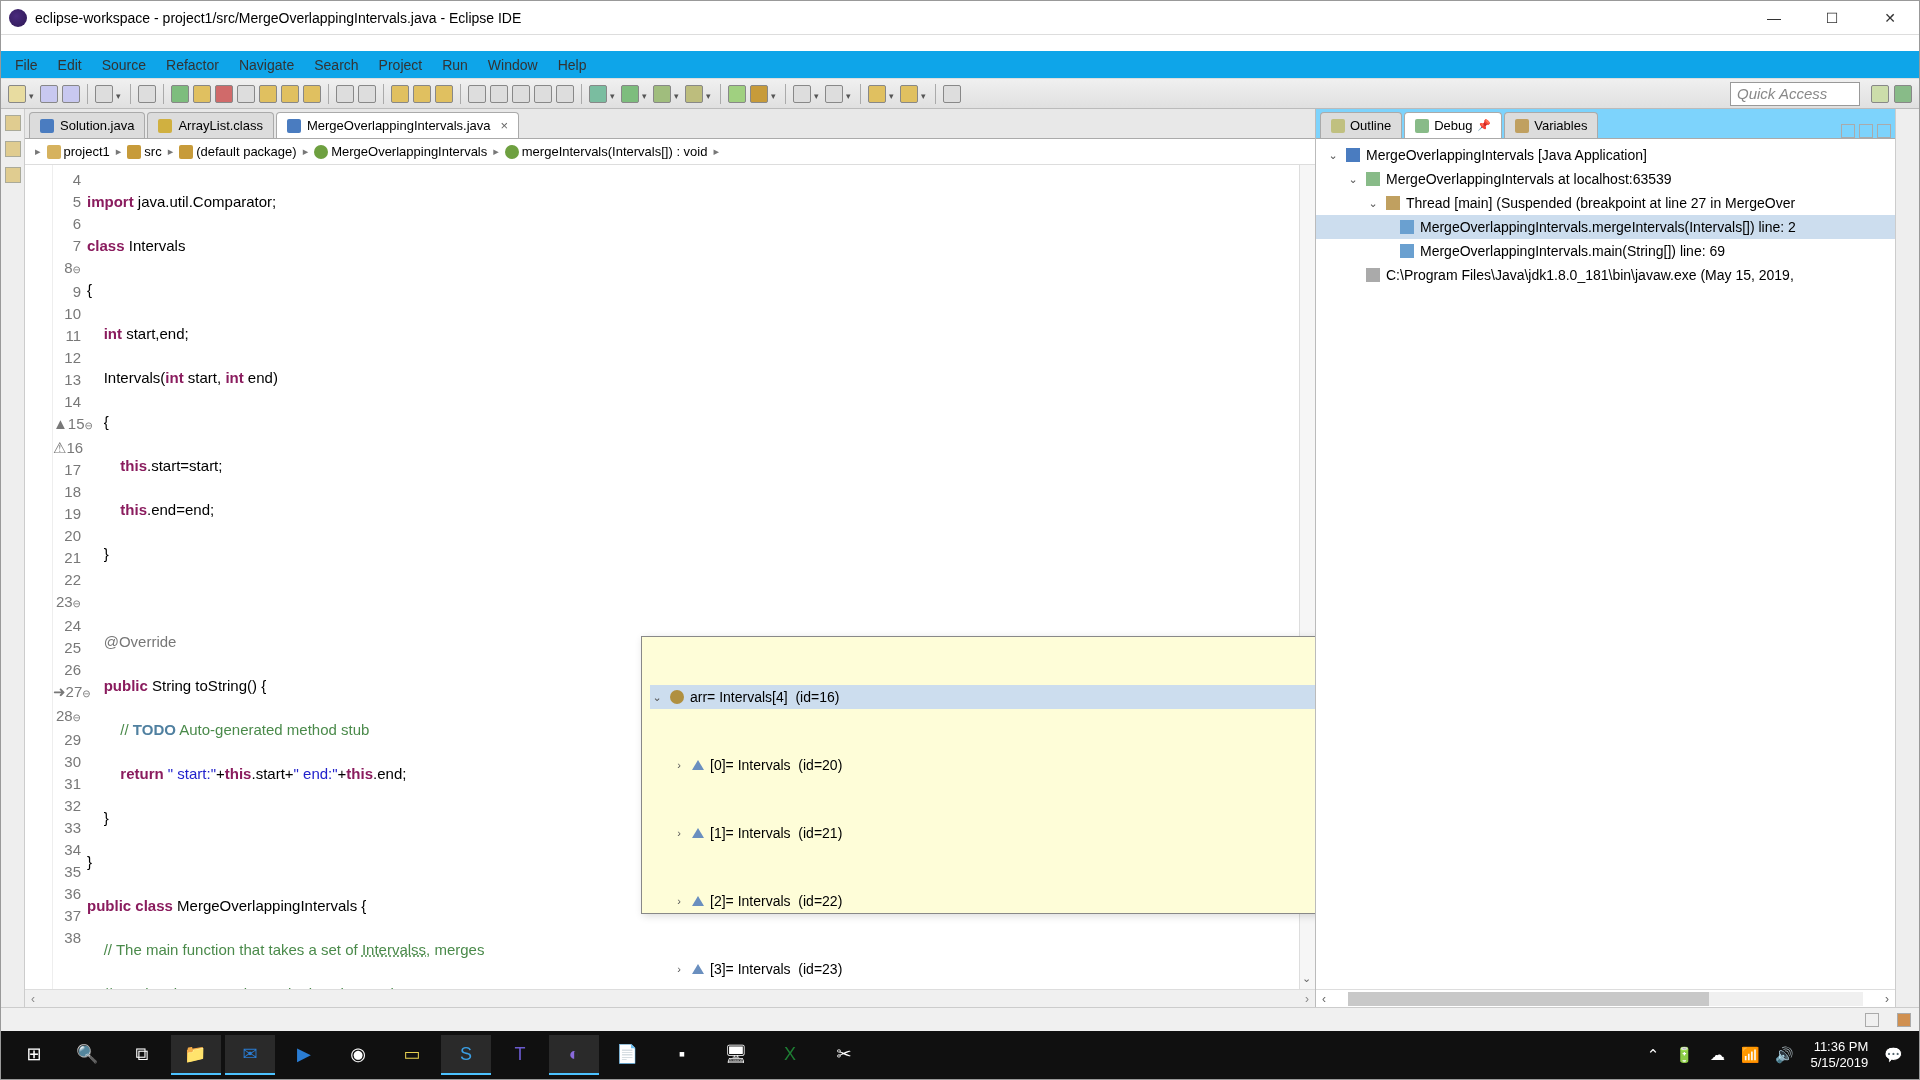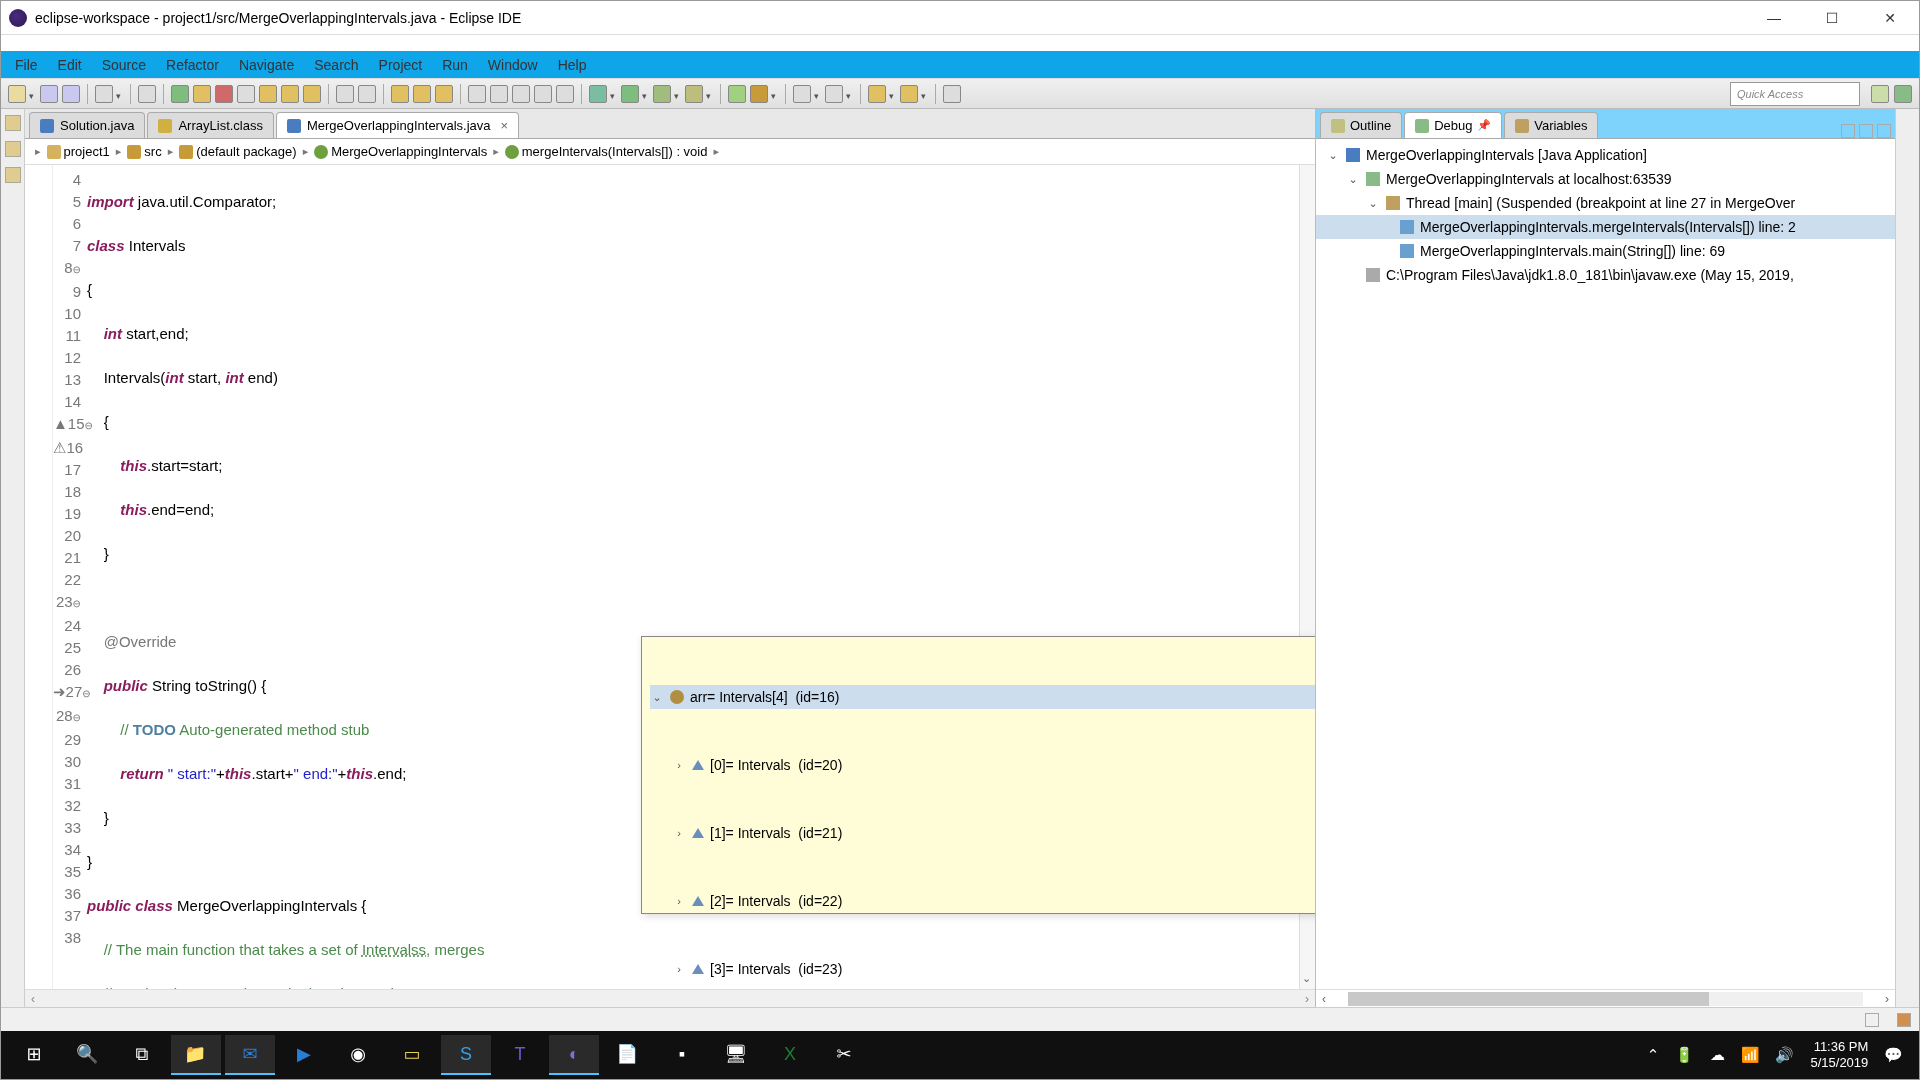--- a/index.html
+++ b/index.html
@@ -12,21 +12,21 @@
 .title-bar .win-btns { display:flex; }
 .title-bar .win-btn { width:58px; height:34px; display:flex; align-items:center; justify-content:center; font-size:14px; color:#333; }
 
 .menu-bar { height:28px; display:flex; align-items:center; padding:0 4px; background:#0ea5e9; border-bottom:1px solid #ddd;margin-top:16px; }
 .menu-bar .menu-item { padding:4px 10px; font-size:14px; color:#333; cursor:default; }
 
 .toolbar { height:30px; background:linear-gradient(#f0f0f0,#e0e0e0); display:flex; align-items:center; padding:0 6px; border-bottom:1px solid #bbb; gap:2px; }
 .tb-icon { width:18px; height:18px; display:inline-block; border:1px solid #888; border-radius:2px; background:#ddd; margin:0 1px; }
 .tb-arrow { width:8px; font-size:9px; color:#555; padding-top:4px; }
 .tb-sep { width:1px; height:20px; background:#aaa; margin:0 4px; }
-.quick-access { margin-left:auto; width:130px; height:24px; border:1px solid #999; background:#fff; padding:0 6px; font-size:11px; color:#888; font-style:italic; line-height:22px; }
+.quick-access { margin-left:auto; width:130px; height:24px; border:1px solid #999; background:#fff; padding:0 6px; font-size:15px; color:#888; font-style:italic; line-height:22px; }
 .persp-icons { display:flex; gap:3px; margin-left:8px; }
 
 .main { flex:1; display:flex; background:#eaeaea; min-height:0; }
 .left-gutter { width:24px; background:#eee; border-right:1px solid #ccc; display:flex; flex-direction:column; align-items:center; padding-top:6px; gap:10px; }
 .left-gutter .mini-icon { width:16px; height:16px; background:#e0cc90; border:1px solid #aa9; }
 .editor-area { flex:1; display:flex; flex-direction:column; min-width:0; }
 
 .ed-tabs { height:30px; background:#e8e8e8; display:flex; align-items:flex-end; padding:0 4px; border-bottom:1px solid #aaa; }
 .ed-tab { height:26px; display:flex; align-items:center; padding:0 10px; border:1px solid #aaa; border-bottom:none; background:#dcdcdc; margin-right:2px; gap:6px; font-size:13px; border-radius:4px 4px 0 0; }
 .ed-tab.active { background:#fff; }
@@ -36,21 +36,21 @@
 .breadcrumb { height:26px; display:flex; align-items:center; background:#fff; border-bottom:1px solid #ddd; padding:0 6px; font-size:13px; gap:2px; }
 .bc-arrow { color:#777; padding:0 4px; font-size:11px; }
 .bc-item { display:flex; align-items:center; gap:3px; }
 .bc-icon { width:14px; height:14px; display:inline-block; border-radius:2px; }
 
 .editor-body { flex:1; display:flex; background:#fff; overflow:hidden; position:relative; font-family:Consolas,monospace; font-size:15px; }
 .ruler { width:28px; background:#fff; border-right:1px solid #eee; }
 .lineno-col { width:34px; text-align:right; color:#787878; padding:4px 6px 0 0; font-family:Consolas,monospace; line-height:22px; }
 .code-col { flex:1; padding:4px 0 0 0; line-height:22px; white-space:pre; color:#000; position:relative; }
 .line { height:22px; position:relative; }
-.kw { color:#8a1c5e; font-weight:bold;font-style:italic; }
+.kw { color:#8a1c5e; font-weight:bold; }
 .str { color:#2222cc; }
 .cmt { color:#4a8a4a; }
 .todoc { color:#5080a0; font-weight:bold; }
 .underline { text-decoration:underline; text-decoration-style:dotted; }
 .annot { color:#777; }
 
 .hover-box { position:absolute; left:554px; top:471px; width:920px; height:278px; background:#fefdd8; border:1px solid #888; box-shadow:2px 2px 8px rgba(0,0,0,.15); display:flex; flex-direction:column; font-family:"Segoe UI"; font-size:14px; z-index:20; }
 .hover-tree { padding:4px 8px; }
 .hover-row { display:flex; align-items:center; gap:6px; height:24px; }
 .hover-row.sel { background:#cde; }

